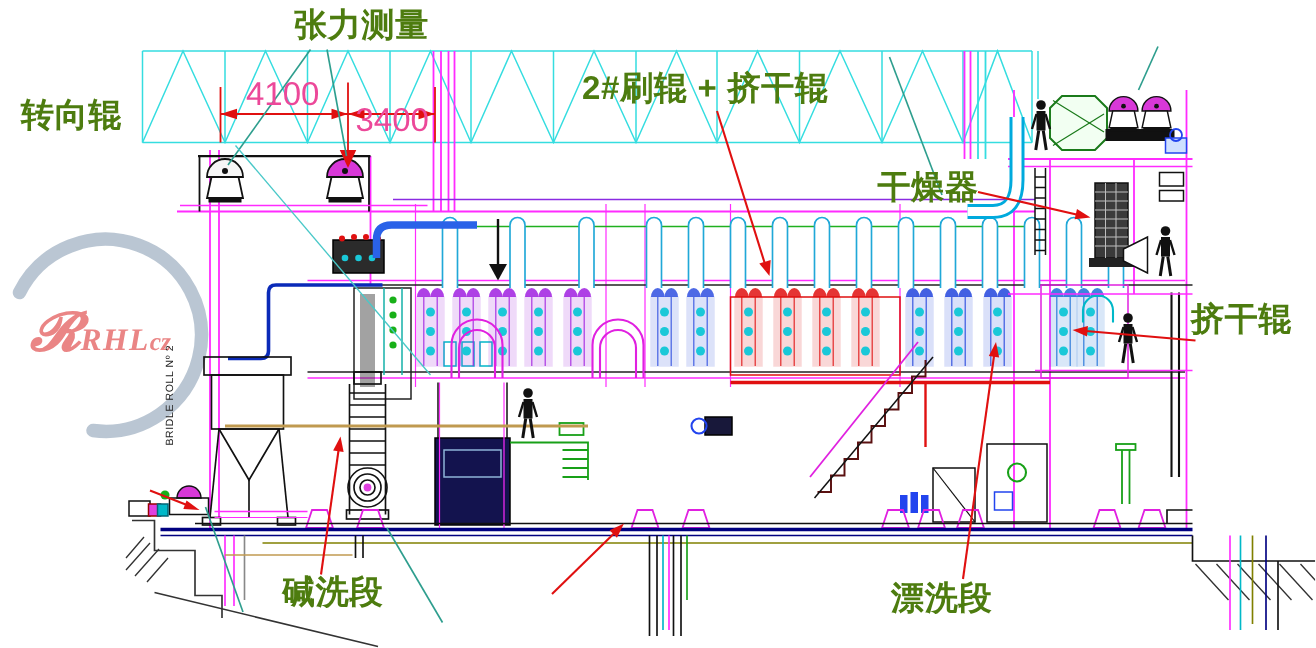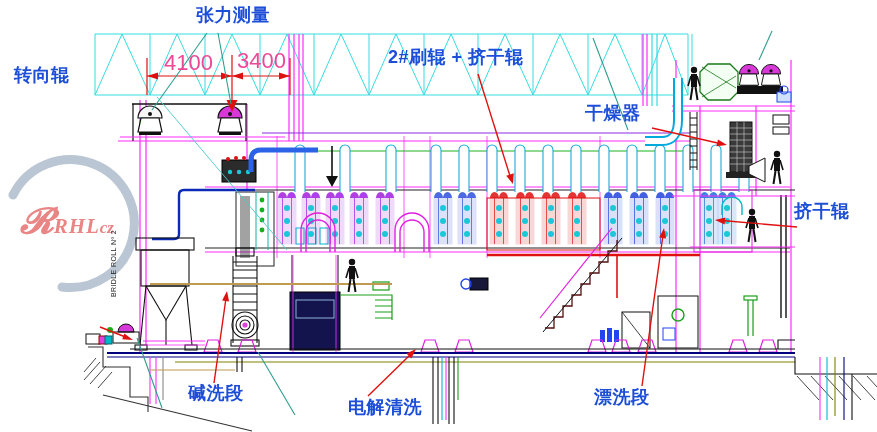--- a/index.html
+++ b/index.html
@@ -4,21 +4,21 @@
 <style>
   html,body{margin:0;padding:0;background:#fff;}
   .stage{position:relative;width:877px;height:432px;background:#fff;overflow:hidden;
          font-family:"Liberation Sans",sans-serif;}
   .stage svg.cad{position:absolute;left:0;top:0;z-index:2;}
   .wm{position:absolute;z-index:1;left:20px;top:203px;color:#ea8585;
       font-family:"Liberation Serif",serif;font-style:italic;font-weight:bold;line-height:1;}
   .wm .r{font-size:36px;}
   .wm .hl{font-size:21px;letter-spacing:1px;}
   .wm .cz{font-size:17px;letter-spacing:0;margin-top:10px;}
-  .lbl{position:absolute;z-index:3;font-weight:bold;font-size:18px;color:#1d4ed8;
+  .lbl{position:absolute;z-index:3;font-weight:bold;font-size:22px;color:#4d7c0f;
        white-space:nowrap;letter-spacing:0.5px;line-height:1;}
   .dim{position:absolute;z-index:3;font-size:22px;color:#ec4899;letter-spacing:0;
        white-space:nowrap;line-height:1;font-family:"Liberation Sans",sans-serif;}
   .bridle{position:absolute;z-index:3;left:110px;top:297px;font-size:7px;color:#222;
           letter-spacing:0.4px;transform:rotate(-90deg);transform-origin:0 0;white-space:nowrap;}
 </style>
 </head>
 <body>
 
 <div class="stage">
@@ -379,23 +379,22 @@
       <line x1="368" y1="396" x2="410" y2="355"></line>
       <polygon points="416,349 411.3,358.5 406.4,353.5" stroke="none"></polygon>
       <line x1="642" y1="386" x2="663" y2="235"></line>
       <polygon points="664,228 666.1,238.4 659.2,237.4" stroke="none"></polygon>
     </g>
   </svg>
 
   <div class="lbl" style="left:196px;top:6px">张力测量</div>
   <div class="lbl" style="left:14px;top:66px">转向辊</div>
   <div class="lbl" style="left:388px;top:48px">2#刷辊 + 挤干辊</div>
-  <div class="lbl" style="left:585px;top:104px">干燥器</div>
+  <div class="lbl" style="left:585px;top:114px">干燥器</div>
   <div class="lbl" style="left:794px;top:202px">挤干辊</div>
   <div class="lbl" style="left:188px;top:384px">碱洗段</div>
-  <div class="lbl" style="left:348px;top:398px">电解清洗</div>
   <div class="lbl" style="left:594px;top:388px">漂洗段</div>
 
   <div class="dim" style="left:164px;top:52px">4100</div>
-  <div class="dim" style="left:237px;top:50px">3400</div>
+  <div class="dim" style="left:237px;top:69px">3400</div>
 
   <div class="bridle">BRIDLE ROLL Nº 2</div>
 </div>
 
 </body></html>

